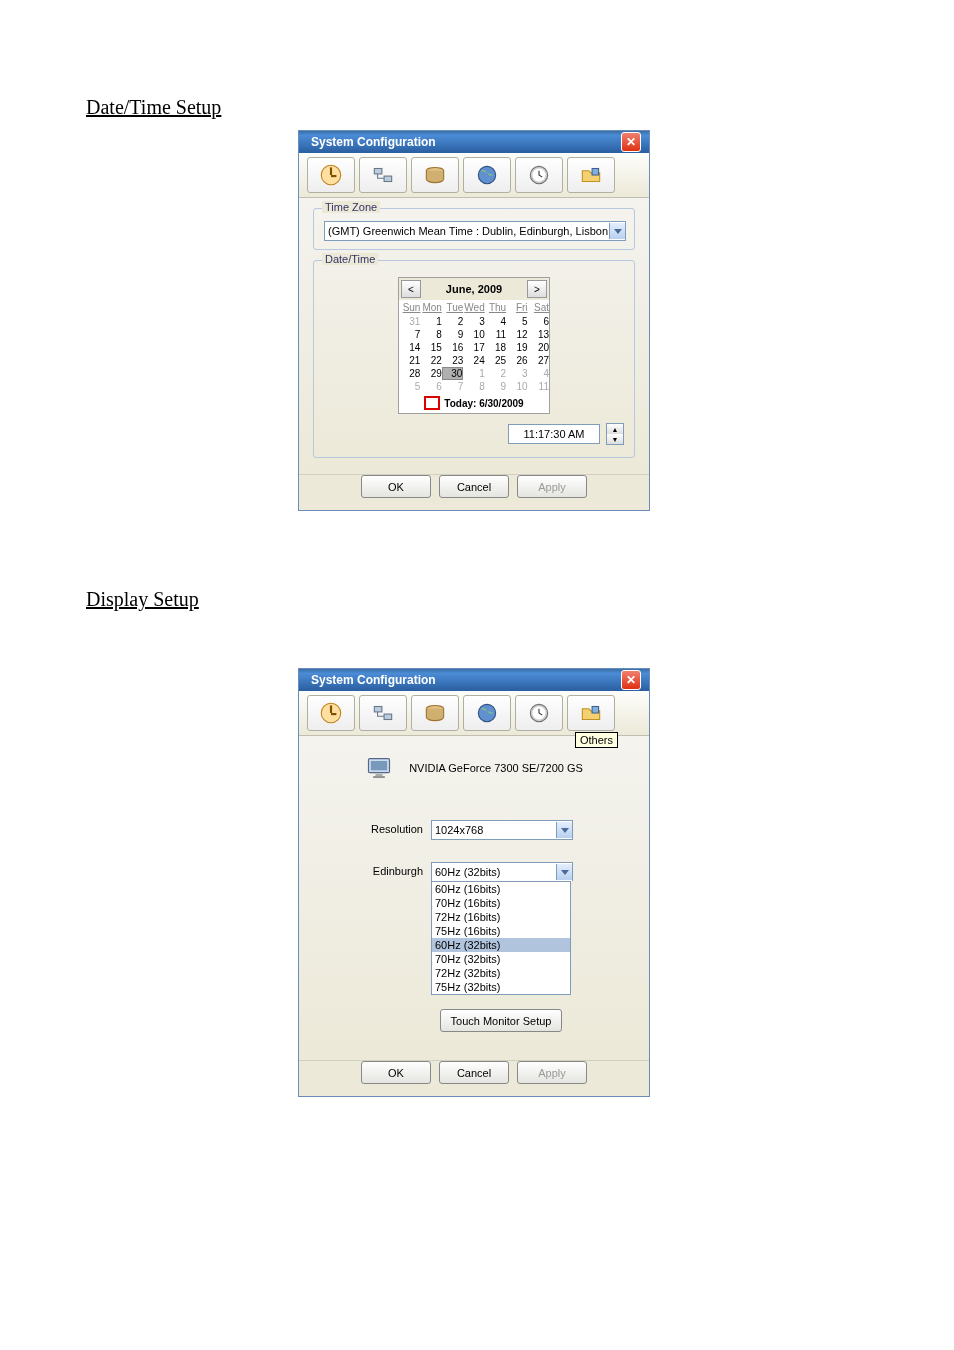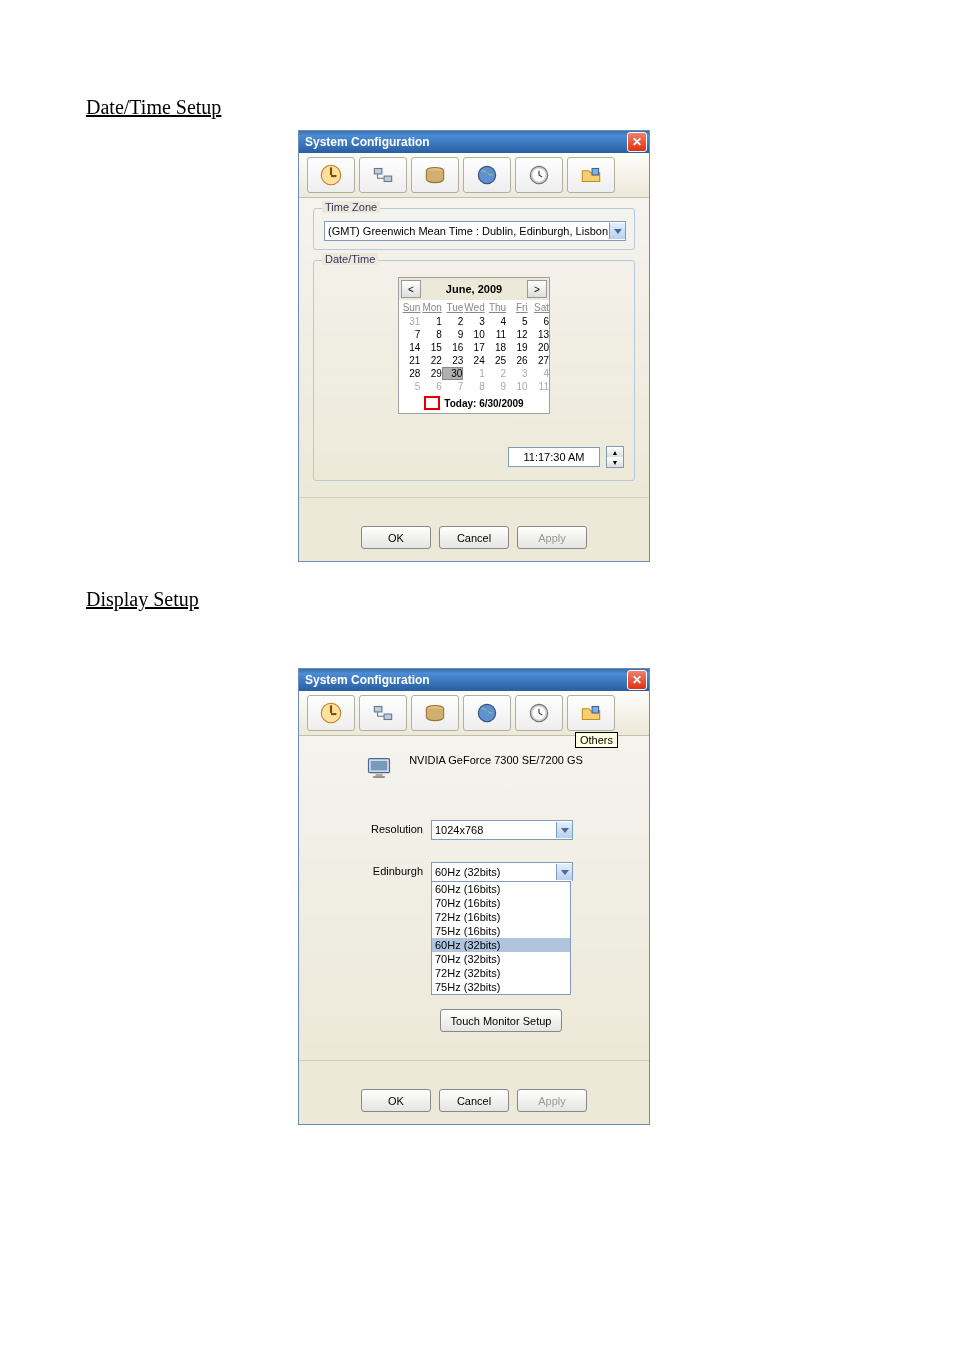--- a/index.html
+++ b/index.html
@@ -1,19 +1,19 @@
 <!DOCTYPE html>
 <html><head>
 <meta charset="utf-8">
 <style>
   html,body{margin:0;padding:0;font-family:Tahoma,Arial,sans-serif;font-size:11px;color:#000;background:#fff}
   .page{width:954px;height:1350px;position:relative}
   .section-title{font-family:'Times New Roman',serif;font-size:20px;text-decoration:underline;position:absolute}
   .win{width:350px;border:1px solid #6a8cbc;background:#ece9d8;position:absolute;box-shadow:0 0 0 1px #fff inset}
-  .titlebar{height:22px;background:linear-gradient(to bottom,#3a6ea5,#4b8cd6 20%,#2a5ea0);color:#fff;font-weight:bold;font-size:12px;display:flex;align-items:center;padding:0 2px}
+  .titlebar{height:22px;background:linear-gradient(to bottom,#3a6ea5,#4b8cd6 20%,#2a5ea0);color:#fff;font-weight:bold;font-size:12px;display:flex;align-items:center;padding:0 8px}
   .titlebar-text{flex:1;padding-left:4px}
   .closebtn{width:18px;height:18px;background:linear-gradient(to bottom,#f08070,#e03010);border:1px solid #fff;border-radius:3px;display:flex;align-items:center;justify-content:center;color:#fff;font-weight:bold;font-size:12px;cursor:pointer}
   .toolbar{background:linear-gradient(to bottom,#fdfdfb,#ece9d8);border-bottom:1px solid #c0c0b0;padding:4px 8px;display:flex;gap:4px}
   .tbtn{width:46px;height:34px;border:1px solid #b0b0a0;background:linear-gradient(to bottom,#fff,#eee);border-radius:3px;display:flex;align-items:center;justify-content:center;cursor:pointer;position:relative}
   .tbtn svg{width:26px;height:26px}
   .tooltip{position:absolute;top:36px;right:-4px;background:#ffffe1;border:1px solid #000;font-size:11px;padding:1px 4px;white-space:nowrap;z-index:5}
   .body-area{padding:10px 14px 6px 14px;background:linear-gradient(to bottom,#f4f3ee,#ece9d8)}
   .fieldset{border:1px solid #b8c8e0;border-radius:3px;padding:8px 10px;margin-bottom:10px;position:relative}
   .fieldset-legend{color:#336;font-size:11px;position:absolute;top:-8px;left:8px;background:#ece9d8;padding:0 3px}
   .combo{width:100%;border:1px solid #7f9db9;background:#fff;font-size:11px;height:18px;display:flex;align-items:center;position:relative}
@@ -23,28 +23,28 @@
   .cal-head{display:flex;align-items:center;justify-content:space-between;padding:2px;background:#ece9d8}
   .cal-nav{width:18px;height:16px;border:1px solid #999;background:linear-gradient(to bottom,#fff,#ddd);display:flex;align-items:center;justify-content:center;cursor:pointer;font-size:10px}
   .cal-month{font-weight:bold;font-size:11px}
   .cal-grid{display:grid;grid-template-columns:repeat(7,1fr);text-align:right}
   .cal-dh{color:#888;font-size:10px;padding:2px 0;text-decoration:underline}
   .cal-d{padding:1px 0;font-size:10px}
   .cal-d.other{color:#aaa}
   .cal-d.sel{background:#b0b0b0;border:1px solid #888;padding:0}
   .cal-today{display:flex;align-items:center;justify-content:center;gap:4px;padding:3px 0;font-weight:bold;font-size:10px}
   .cal-today .box{width:12px;height:10px;border:2px solid #d00}
-  .time-row{display:flex;justify-content:flex-end;align-items:center;gap:6px;margin-top:32px}
+  .time-row{display:flex;justify-content:flex-end;align-items:center;gap:6px;margin-top:9px}
   .time-input{width:90px;height:18px;border:1px solid #7f9db9;background:#fff;text-align:center;font-size:11px;line-height:18px}
   .spinner{width:16px;height:20px;border:1px solid #7f9db9;background:#ece9d8;display:flex;flex-direction:column}
   .spinner div{flex:1;display:flex;align-items:center;justify-content:center;font-size:7px;cursor:pointer;background:linear-gradient(to bottom,#fff,#ddd)}
-  .btnrow{display:flex;justify-content:center;gap:8px;padding:28px 0 12px 0;background:#ece9d8;border-top:1px solid #d0d0c0}
+  .btnrow{display:flex;justify-content:center;gap:8px;padding:0 0 12px 0;background:#ece9d8;border-top:1px solid #d0d0c0}
   .btn{min-width:68px;height:21px;border:1px solid #888;background:linear-gradient(to bottom,#fff,#e4e4e0);border-radius:3px;font-size:11px;display:flex;align-items:center;justify-content:center;cursor:pointer}
   .btn.disabled{color:#999}
-  .device-row{display:flex;justify-content:center;gap:16px;padding:8px 0 16px 0}
+  .device-row{display:flex;align-items:center;justify-content:center;gap:16px;padding:8px 0 16px 0}
   .form-row{display:flex;align-items:flex-start;margin:22px 0}
   .form-label{width:110px;text-align:right;padding-right:8px;padding-top:3px;font-size:11px}
   .form-field{width:140px}
   .listbox{border:1px solid #7f9db9;background:#fff;font-size:11px}
   .listbox .opt{padding:1px 3px}
   .listbox .opt.sel{background:#b0c4de}
   .caret{width:0;height:0;border-left:4px solid transparent;border-right:4px solid transparent;border-top:5px solid #4a6a9a}
 </style>
 </head>
 <body>

